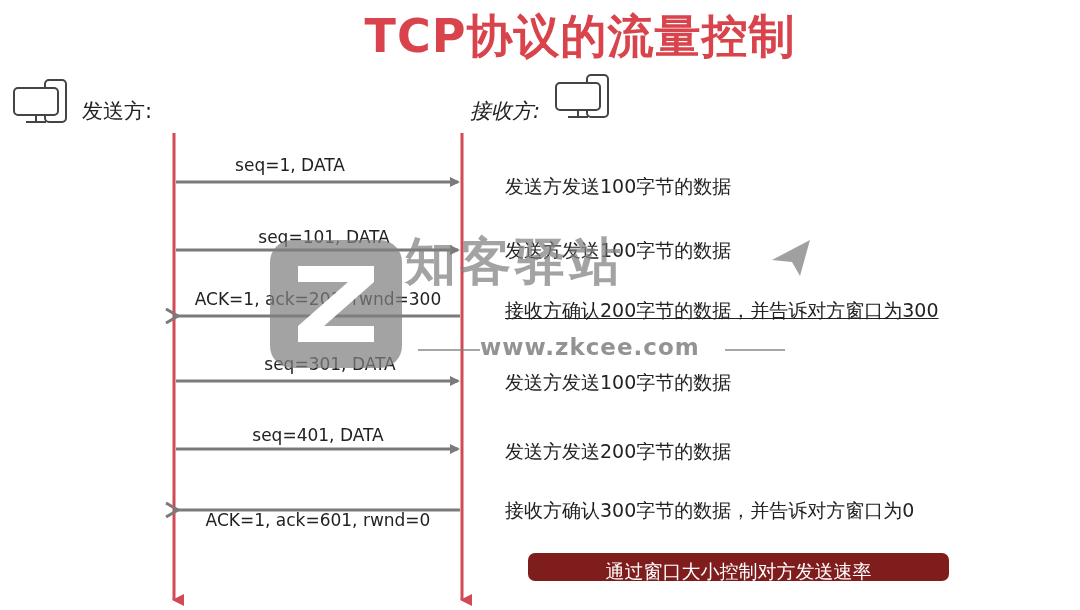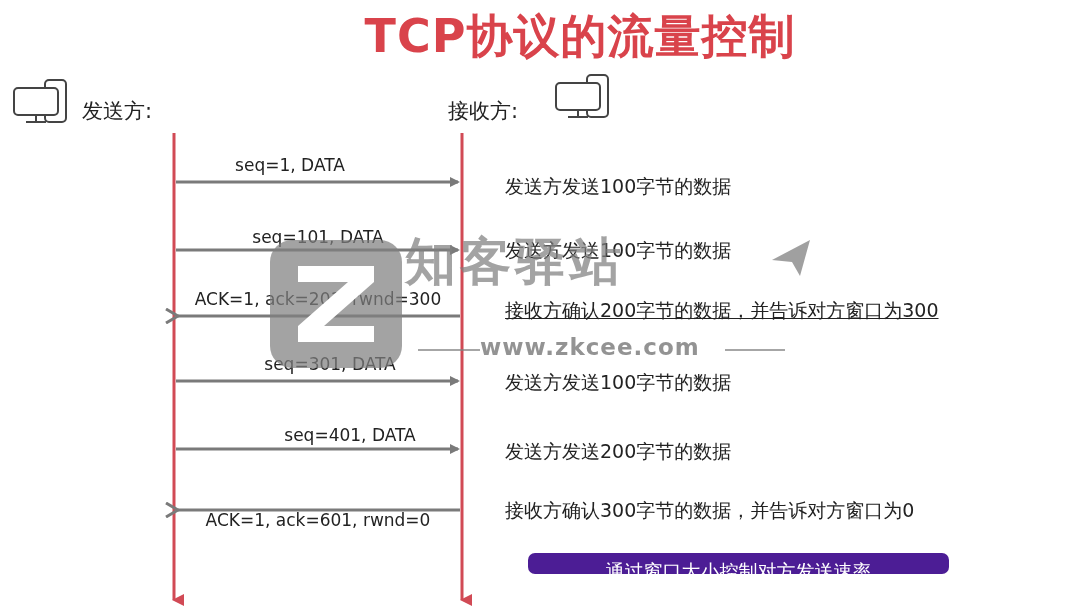--- a/index.html
+++ b/index.html
@@ -6,22 +6,22 @@
   body { width:1080px; height:610px; position:relative; overflow:hidden;
          font-family:"DejaVu Sans","Liberation Sans",sans-serif; color:#222; }
   .title { position:absolute; left:0; top:6px; width:1160px; text-align:center;
            font-size:46px; font-weight:bold; color:#d9434b; letter-spacing:1px;
            font-family:"DejaVu Sans","Liberation Sans",sans-serif; }
   .party-label { position:absolute; font-size:21px; color:#222; }
   .icon { position:absolute; }
   svg.diagram { position:absolute; left:0; top:0; }
   .msg { position:absolute; font-size:17px; color:#222; white-space:nowrap; text-align:center; }
   .note { position:absolute; font-size:19px; color:#222; white-space:nowrap; }
-  .callout { position:absolute; left:528px; top:553px; width:421px; height:21px;
-             background:#4c1d95; border-radius:7px; color:#fff; font-size:19px;
+  .callout { position:absolute; left:528px; top:553px; width:421px; height:28px;
+             background:#7f1d1d; border-radius:7px; color:#fff; font-size:19px;
              text-align:center; line-height:36px; }
   .wm { position:absolute; pointer-events:none; }
   .wm-z { left:270px; top:240px; width:132px; height:128px; background:rgba(128,128,128,0.72);
           border-radius:22px; }
   .wm-z-inner { position:absolute; left:28px; top:26px; width:76px; height:76px; }
   .wm-text { left:405px; top:228px; font-size:51px; font-weight:bold; color:rgba(128,128,128,0.72);
              letter-spacing:4px; }
   .wm-url { left:480px; top:334px; font-size:23px; font-weight:bold; color:rgba(128,128,128,0.85);
             letter-spacing:1px; }
   .wm-line { height:2px; background:rgba(128,128,128,0.7); top:349px; }
@@ -34,21 +34,21 @@
 <div class="icon" style="left:12px;top:78px;">
   <svg width="60" height="48" viewBox="0 0 60 48">
     <rect x="33" y="2" width="21" height="42" rx="4" fill="none" stroke="#444" stroke-width="2"></rect>
     <rect x="2" y="10" width="44" height="27" rx="4" fill="#fff" stroke="#444" stroke-width="2"></rect>
     <line x1="24" y1="37" x2="24" y2="44" stroke="#444" stroke-width="2"></line>
     <line x1="14" y1="44" x2="34" y2="44" stroke="#444" stroke-width="2"></line>
   </svg>
 </div>
 <div class="party-label" style="left:82px;top:97px;">发送方:</div>
 
-<div class="party-label" style="left:448px;top:97px;">接收方:</div>
+<div class="party-label" style="left:470px;top:97px;font-style:italic;">接收方:</div>
 
 <div class="icon" style="left:554px;top:73px;">
   <svg width="60" height="48" viewBox="0 0 60 48">
     <rect x="33" y="2" width="21" height="42" rx="4" fill="none" stroke="#444" stroke-width="2"></rect>
     <rect x="2" y="10" width="44" height="27" rx="4" fill="#fff" stroke="#444" stroke-width="2"></rect>
     <line x1="24" y1="37" x2="24" y2="44" stroke="#444" stroke-width="2"></line>
     <line x1="14" y1="44" x2="34" y2="44" stroke="#444" stroke-width="2"></line>
   </svg>
 </div>
 
@@ -76,24 +76,24 @@
   <line x1="460" y1="316" x2="178" y2="316" stroke="#7a7a7a" stroke-width="3" marker-end="url(#ahOpen)"></line>
 
   <line x1="176" y1="381" x2="458" y2="381" stroke="#7a7a7a" stroke-width="3" marker-end="url(#ah)"></line>
 
   <line x1="176" y1="449" x2="458" y2="449" stroke="#7a7a7a" stroke-width="3" marker-end="url(#ah)"></line>
 
   <line x1="460" y1="510" x2="178" y2="510" stroke="#7a7a7a" stroke-width="3" marker-end="url(#ahOpen)"></line>
 </svg>
 
 <div class="msg" style="left:176px;width:228px;top:155px;">seq=1, DATA</div>
-<div class="msg" style="left:176px;width:284px;top:227px;">seq=101, DATA</div>
+<div class="msg" style="left:182px;width:284px;top:227px;">seq=101, DATA</div>
 <div class="msg" style="left:176px;width:284px;top:289px;">ACK=1, ack=201, rwnd=300</div>
 <div class="msg" style="left:176px;width:308px;top:354px;">seq=301, DATA</div>
-<div class="msg" style="left:176px;width:284px;top:425px;margin-left:32px;">seq=401, DATA</div>
+<div class="msg" style="left:176px;width:284px;top:425px;">seq=401, DATA</div>
 <div class="msg" style="left:176px;width:284px;top:482px;margin-top:28px;">ACK=1, ack=601, rwnd=0</div>
 
 <div class="note" style="left:505px;top:174px;">发送方发送100字节的数据</div>
 <div class="note" style="left:505px;top:238px;">发送方发送100字节的数据</div>
 <div class="note" style="left:505px;top:298px;text-decoration:underline;">接收方确认200字节的数据，并告诉对方窗口为300</div>
 <div class="note" style="left:505px;top:370px;">发送方发送100字节的数据</div>
 <div class="note" style="left:505px;top:439px;text-align:right;">发送方发送200字节的数据</div>
 <div class="note" style="left:505px;top:498px;">接收方确认300字节的数据，并告诉对方窗口为0</div>
 
 <div class="callout">通过窗口大小控制对方发送速率</div>

